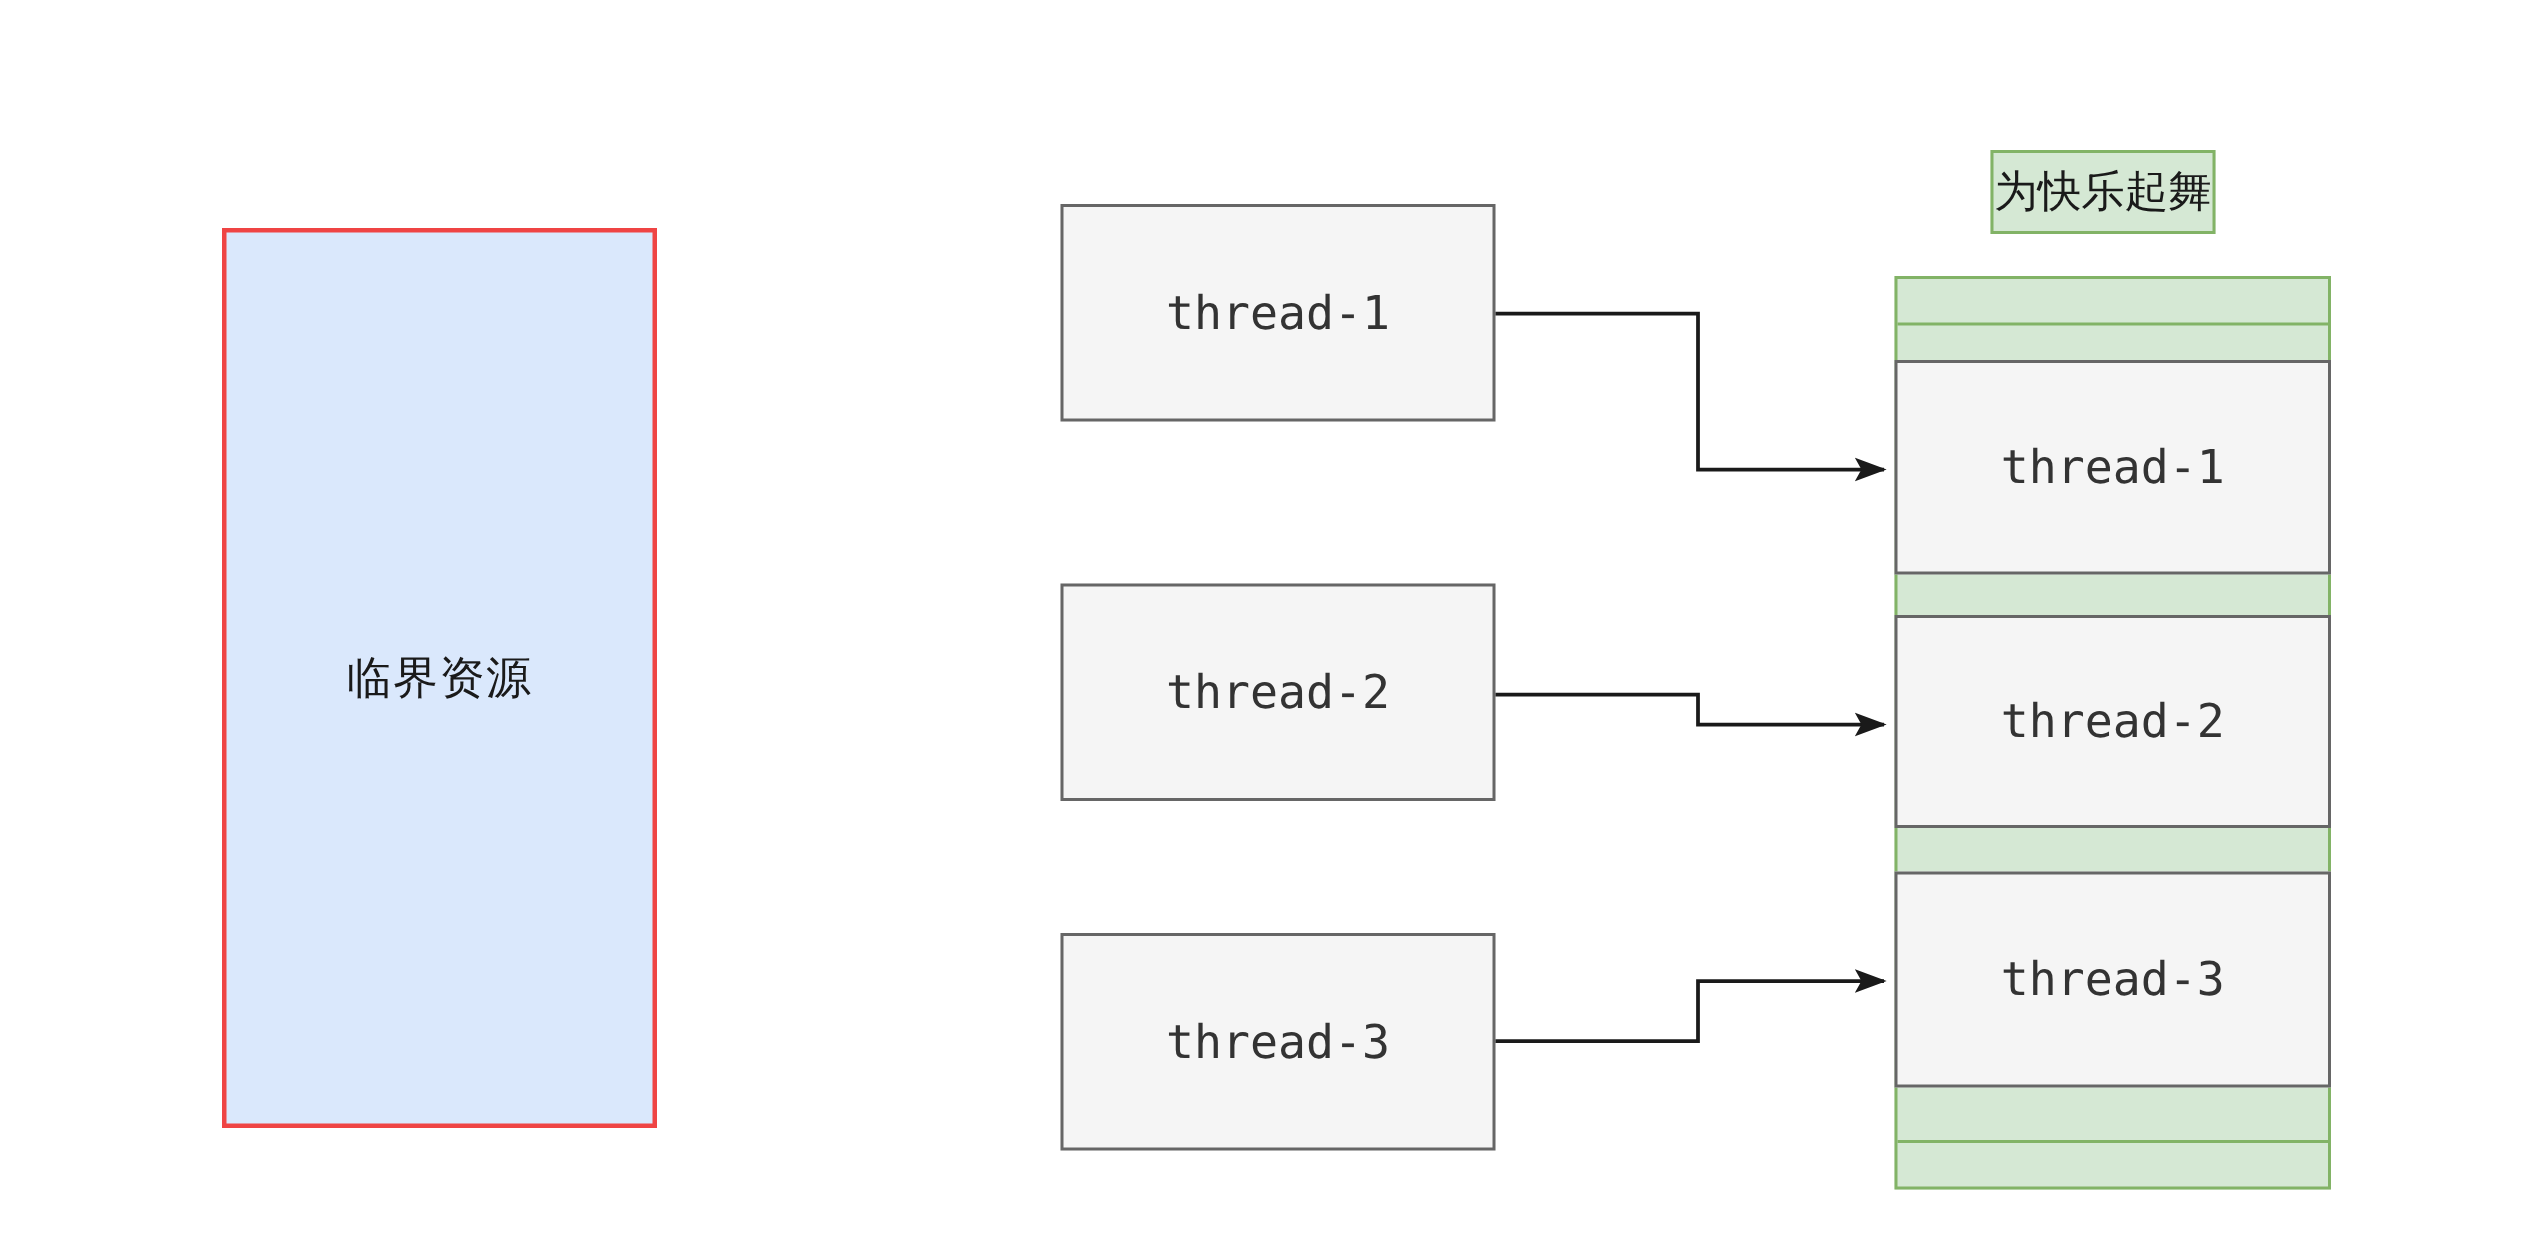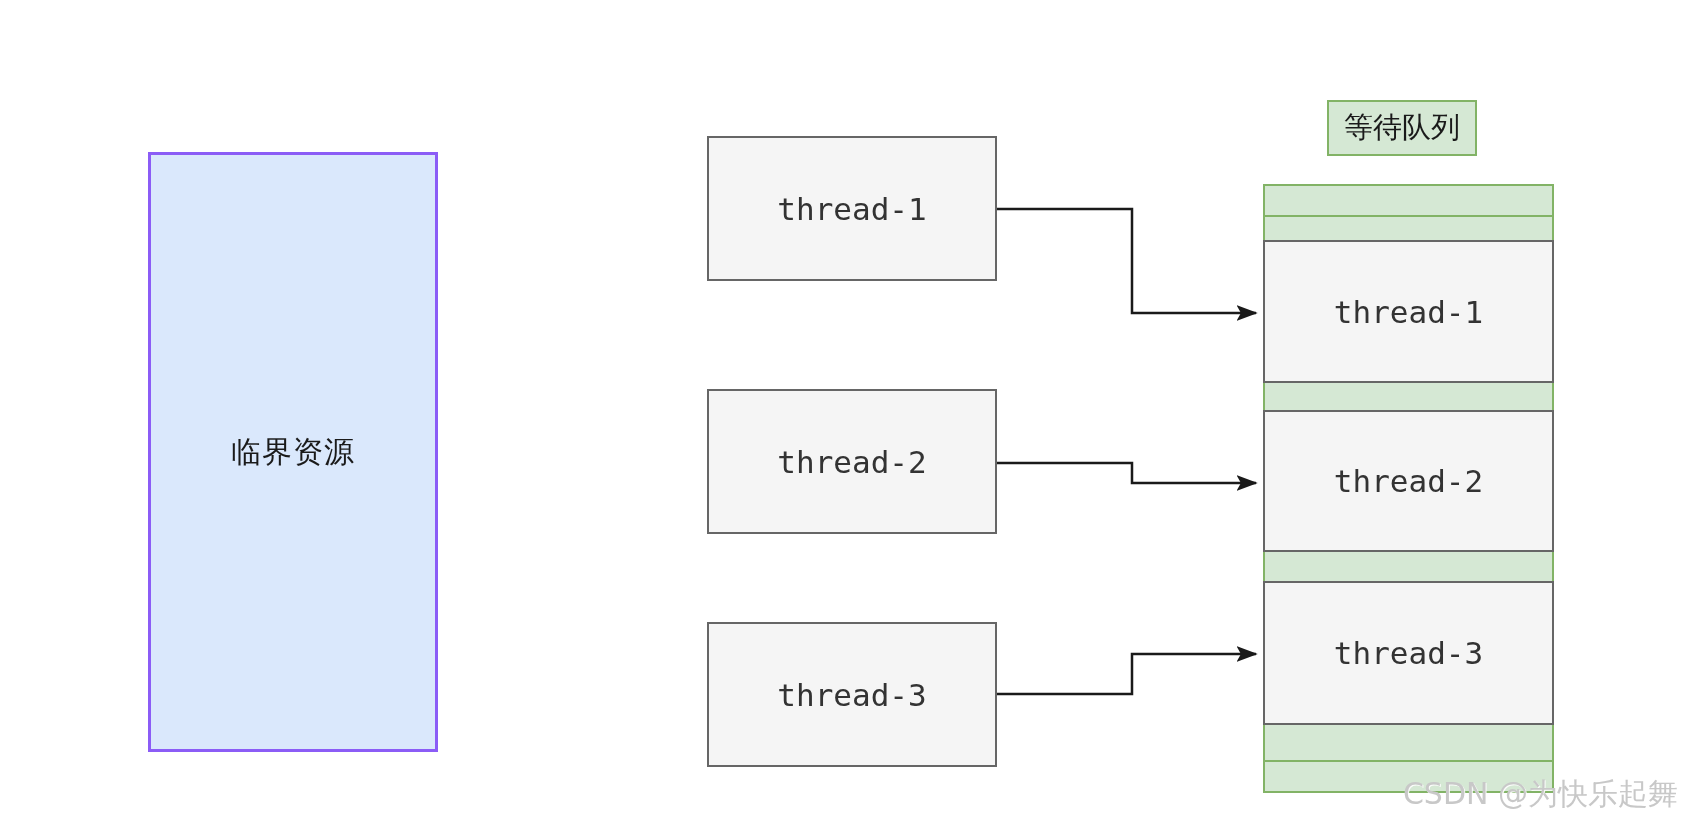--- a/index.html
+++ b/index.html
@@ -12,21 +12,21 @@
     overflow: hidden;
     font-family: "DejaVu Sans", "Liberation Sans", sans-serif;
   }
 
   
   .critical-box {
     position: absolute;
     left: 148px; top: 152px;
     width: 290px; height: 600px;
     background: #dae8fc;
-    border: 3px solid #8b5cf6;
+    border: 3px solid #ef4444;
     display: flex; align-items: center; justify-content: center;
   }
   .critical-box .label {
     font-size: 30px;
     color: #1a1a1a;
     letter-spacing: 1px;
   }
 
   
   .thread-box {
@@ -115,21 +115,21 @@
   <div class="thread-box t1">
     <span class="mono">thread-1</span>
   </div>
   <div class="thread-box t2">
     <span class="mono">thread-2</span>
   </div>
   <div class="thread-box t3">
     <span class="mono">thread-3</span>
   </div>
 
-  <div class="queue-title">等待队列</div>
+  <div class="queue-title">为快乐起舞</div>
 
   <div class="queue">
     <div class="divider d1"></div>
     <div class="divider d2"></div>
     <div class="queue-cell q1">
       <span class="mono">thread-1</span>
     </div>
     <div class="queue-cell q2">
       <span class="mono">thread-2</span>
     </div>
@@ -142,15 +142,14 @@
     <defs>
       <marker id="ah" viewBox="0 0 12 9" markerWidth="8.5" markerHeight="6.5" refX="11" refY="4.5" orient="auto">
         <path d="M0,0 L12,4.5 L0,9 L2.5,4.5 Z" fill="#1a1a1a"></path>
       </marker>
     </defs>
     <path d="M 997 209 L 1132 209 L 1132 313 L 1256 313" fill="none" stroke="#1a1a1a" stroke-width="2.5" marker-end="url(#ah)"></path>
     <path d="M 997 463 L 1132 463 L 1132 483 L 1256 483" fill="none" stroke="#1a1a1a" stroke-width="2.5" marker-end="url(#ah)"></path>
     <path d="M 997 694 L 1132 694 L 1132 654 L 1256 654" fill="none" stroke="#1a1a1a" stroke-width="2.5" marker-end="url(#ah)"></path>
   </svg>
 
-  <div class="watermark">CSDN @为快乐起舞</div>
 
 </div>
 
 </body></html>

